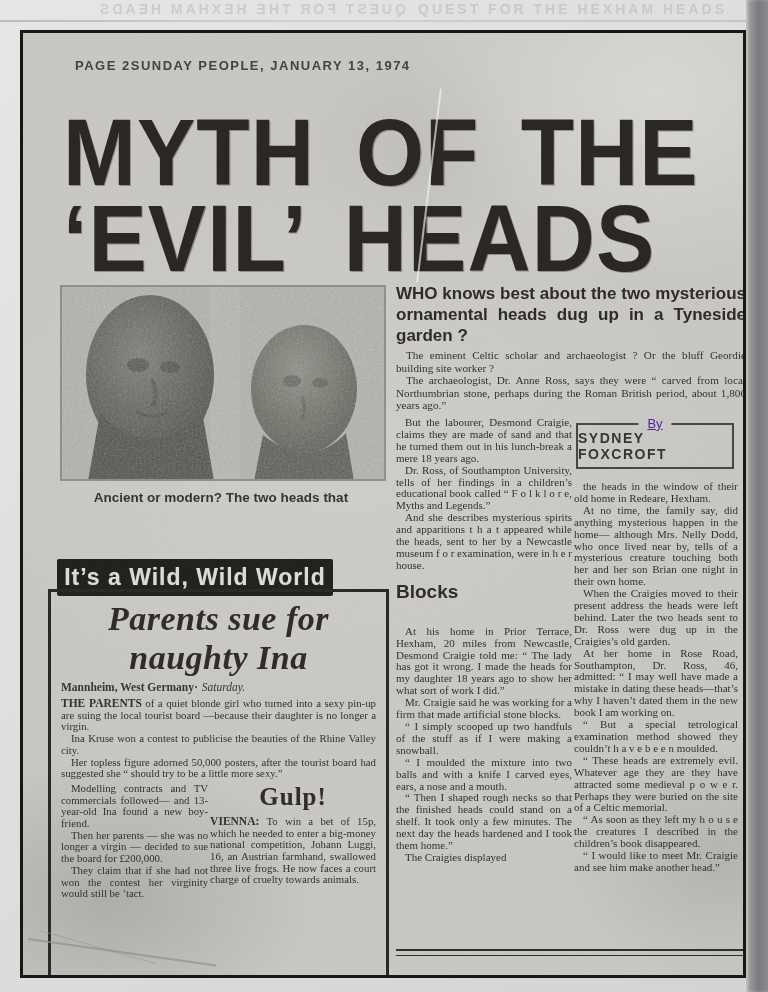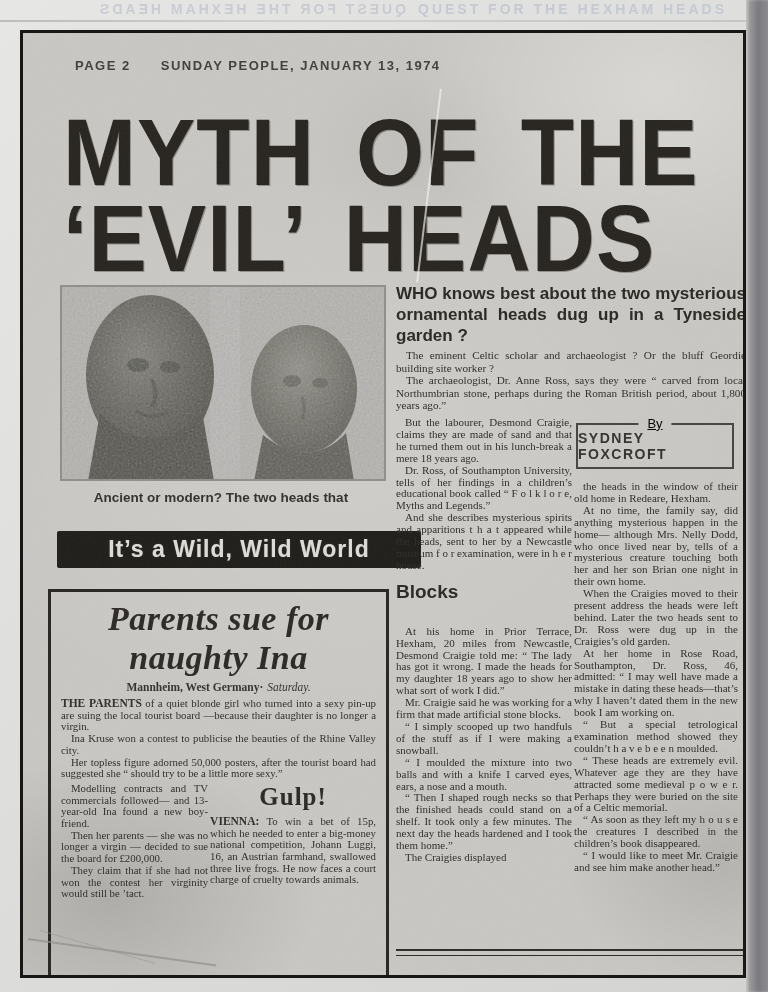--- a/index.html
+++ b/index.html
@@ -34,46 +34,46 @@
       radial-gradient(ellipse 320px 220px at 12% 92%, rgba(105,103,98,.28), transparent 65%),
       radial-gradient(ellipse 420px 320px at 88% 6%, rgba(255,255,255,.30), transparent 60%),
       radial-gradient(ellipse 560px 420px at 45% 45%, rgba(255,255,255,.12), transparent 70%),
       radial-gradient(ellipse 260px 200px at 97% 88%, rgba(110,108,104,.22), transparent 60%),
       radial-gradient(ellipse 200px 160px at 55% 12%, rgba(120,118,112,.10), transparent 60%);
   }
   .grain { position:absolute; inset:0; width:100%; height:100%; pointer-events:none; z-index:50; }
 
   .masthead { position:absolute; left:52px; top:25px;
     font:700 13px "Liberation Sans",sans-serif; letter-spacing:1.5px; color:#403e3a; }
-  .masthead .issue { margin-left:30px; }
+  .masthead .issue { }
 
   .headline-line { position:absolute; left:40px;
     font:900 78px "Liberation Sans",sans-serif; color:#26231e;
     letter-spacing:1px; word-spacing:14px; white-space:nowrap;
     transform:scale(1.12,1.22); transform-origin:left top;
     text-shadow:1px 1px 0 rgba(38,35,30,.35); }
   .hl1 { top:64px; }
   .hl2 { top:150px; }
 
   .photo { position:absolute; left:37px; top:252px; width:326px; height:196px; }
   .photo svg { display:block; width:100%; height:100%; }
 
   .caption { position:absolute; left:33px; top:455px; width:330px; text-align:center;
     font:700 13.5px "Liberation Sans",sans-serif; line-height:19px; color:#32302c; }
 
-  .banner { position:absolute; left:34px; top:498px; width:364px; height:37px;
+  .banner { position:absolute; left:34px; top:526px; width:276px; height:37px;
     background:#1d1c19; color:#dedcd6; display:flex; align-items:center; justify-content:center;
     font:700 23px "Liberation Sans",sans-serif; letter-spacing:1px;
     text-shadow:0 0 1px rgba(255,255,255,.4); border-radius:2px; }
 
   .parents-box { position:absolute; left:25px; top:556px; width:341px; height:422px;
     border:3px solid #26241f; padding:7px 10px 4px; overflow:hidden; }
   .pb-head { text-align:center; font:700 34px "Liberation Serif",serif; font-style:italic;
     line-height:39px; color:#2b2824; letter-spacing:.5px; }
-  .pb-dateline { text-align:center; font:700 11.5px "Liberation Serif",serif;
+  .pb-dateline { font:700 11.5px "Liberation Serif",serif;
     color:#33312d; margin:4px 0 5px; }
   .pb-dateline .day { font-weight:400; font-style:italic; margin-left:4px; }
   .pb-body { font-size:10.8px; line-height:11.7px; text-align:justify; color:#2e2c28; }
   .pb-body b { font-size:11.5px; }
   .para { text-indent:10px; margin:0; }
   .no-indent { text-indent:0; }
   .pb-cols { display:flex; gap:2px; margin-top:3px; }
   .pb-col-l { width:47%; }
   .pb-col-r { width:53%; }
   .gulp-head { text-align:center; font:700 25px "Liberation Serif",serif;
@@ -89,21 +89,21 @@
   .mc1 { width:176px; }
   .mc2 { width:164px; }
   .main-cols p { font-size:11px; line-height:11.9px; text-align:justify;
     text-indent:9px; margin:0; color:#2e2c28; }
   .blocks-head { text-align:left; font:700 19px "Liberation Sans",sans-serif;
     color:#2b2824; margin:9px 0 23px; }
 
   .byline-box { position:relative; width:158px; height:46px; border:2px solid #45433e;
     margin:6px 0 12px 2px; display:flex; align-items:center; justify-content:center; }
   .byline-by { position:absolute; top:-9px; left:50%; transform:translateX(-50%);
-    background:#c9c8c4; padding:0 9px; font:400 13px "Liberation Sans",sans-serif; color:#000000;text-decoration:underline; }
+    background:#c9c8c4; padding:0 9px; font:400 13px "Liberation Sans",sans-serif; color:#4c1d95;text-decoration:underline; }
   .byline-name { font:700 14px "Liberation Sans",sans-serif; letter-spacing:1.5px; color:#33312e; }
 
   .bottom-rules { margin-top:8px; width:352px; height:7px;
     border-top:2.5px solid #2c2a26; border-bottom:1.5px solid #2c2a26; }
 </style>
 </head>
 <body>
 
 <div class="bleed bleed-left">QUEST FOR THE HEXHAM HEADS</div>
 <div class="bleed bleed-right">QUEST FOR THE    HEXHAM HEADS</div>

